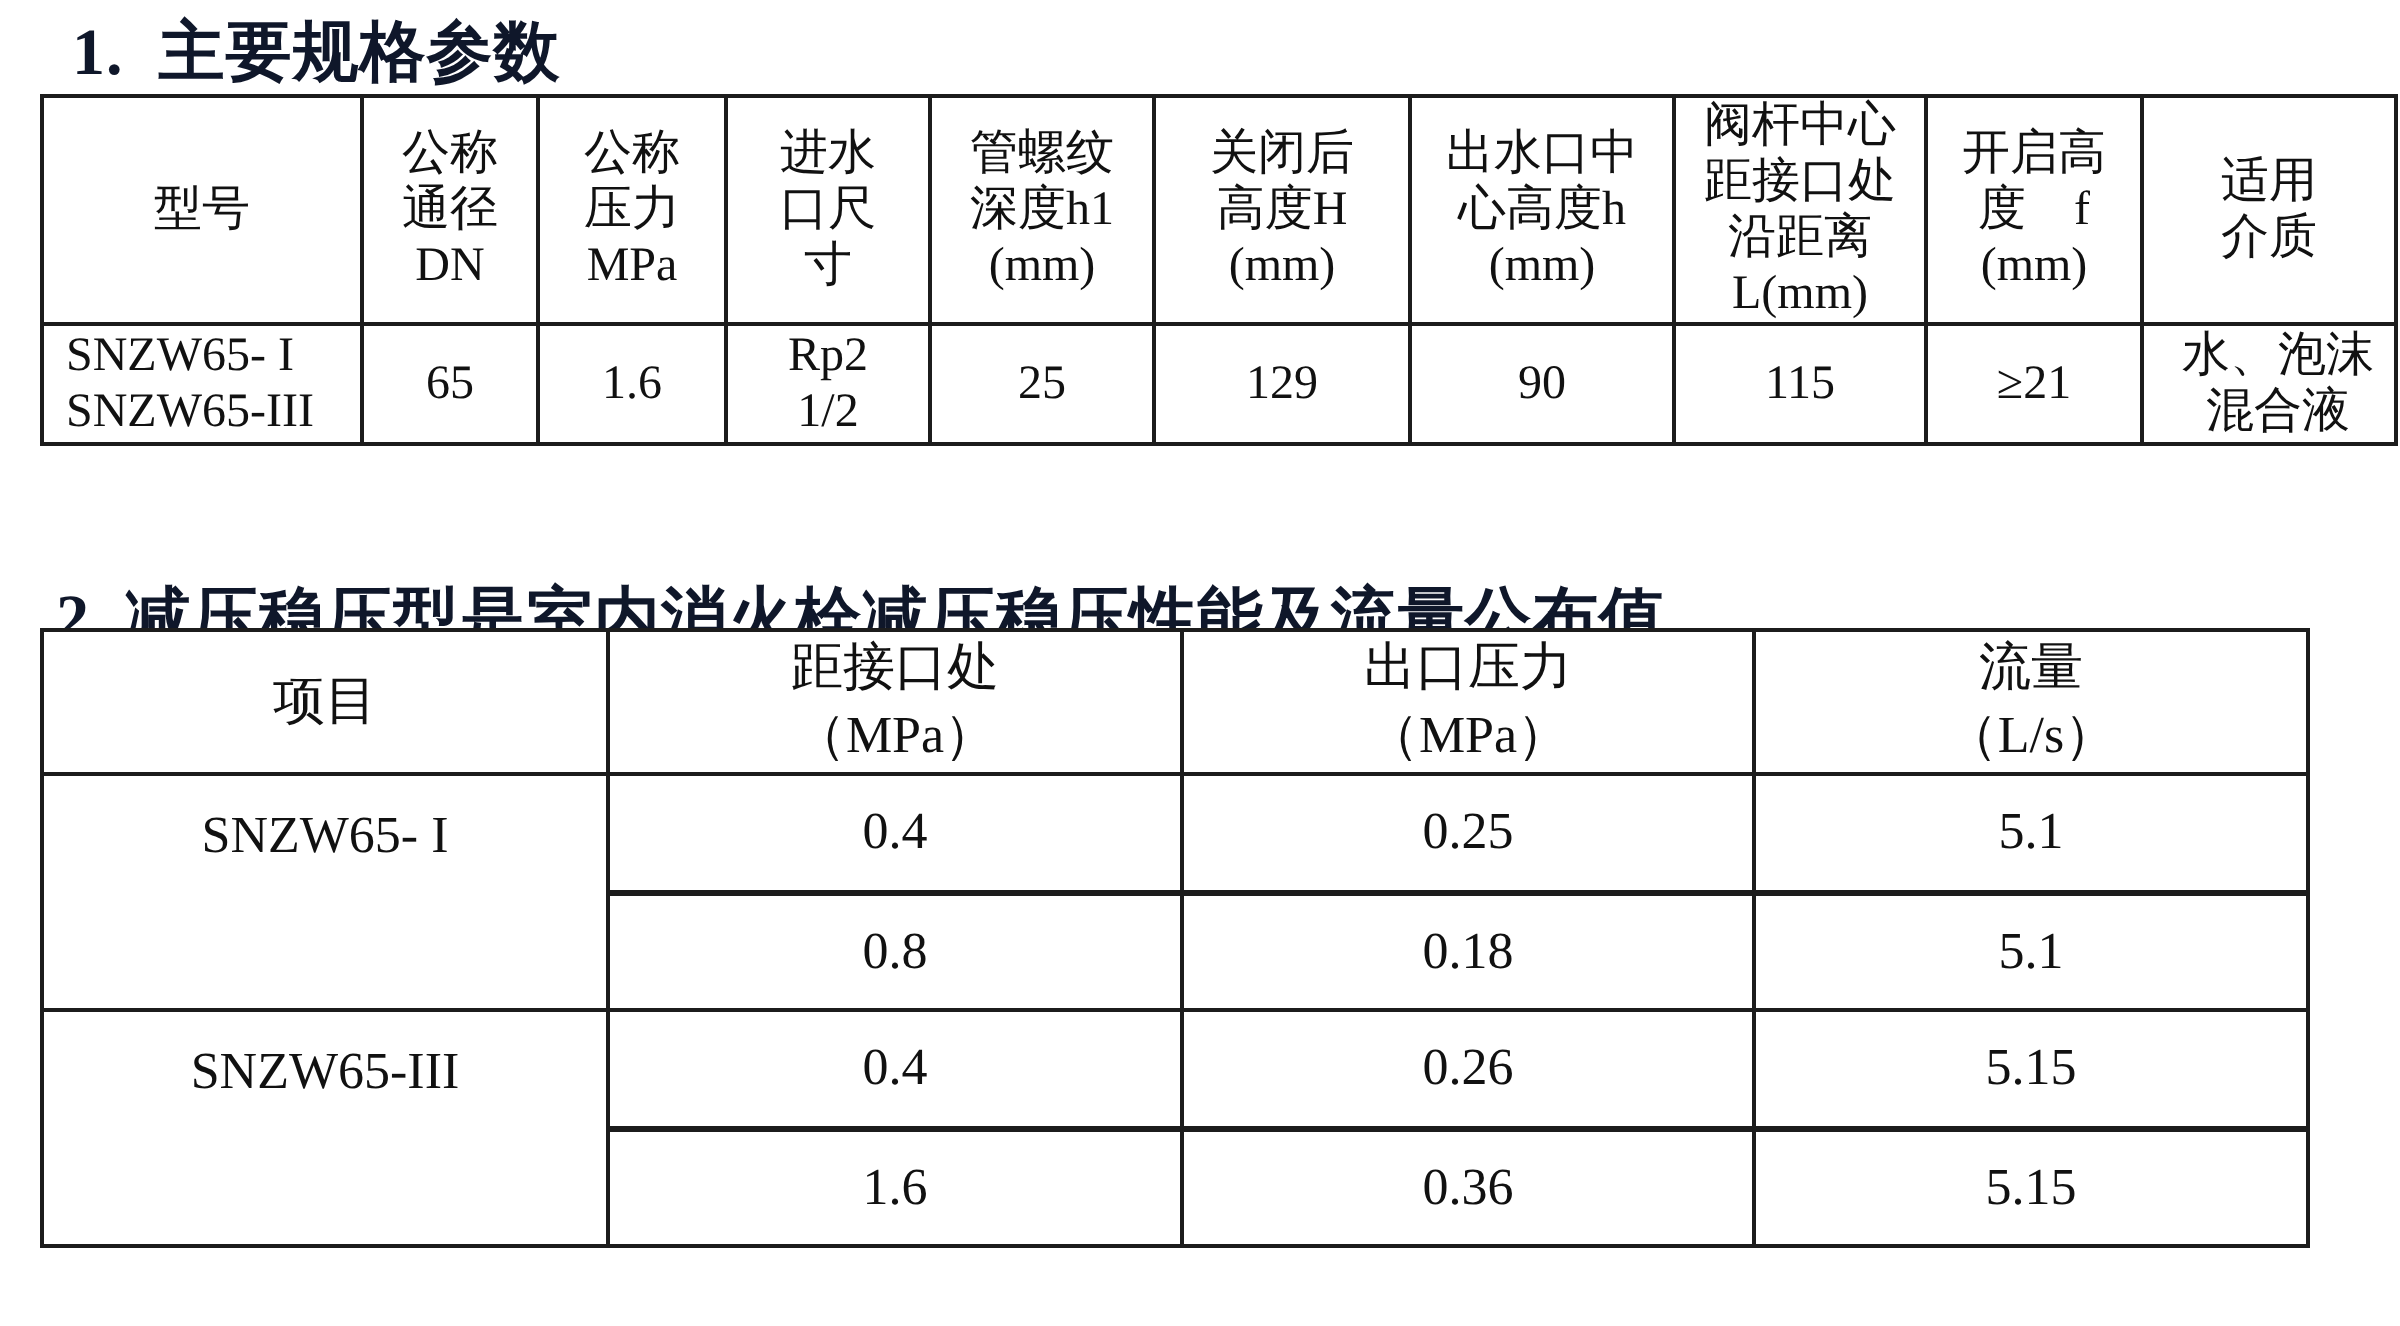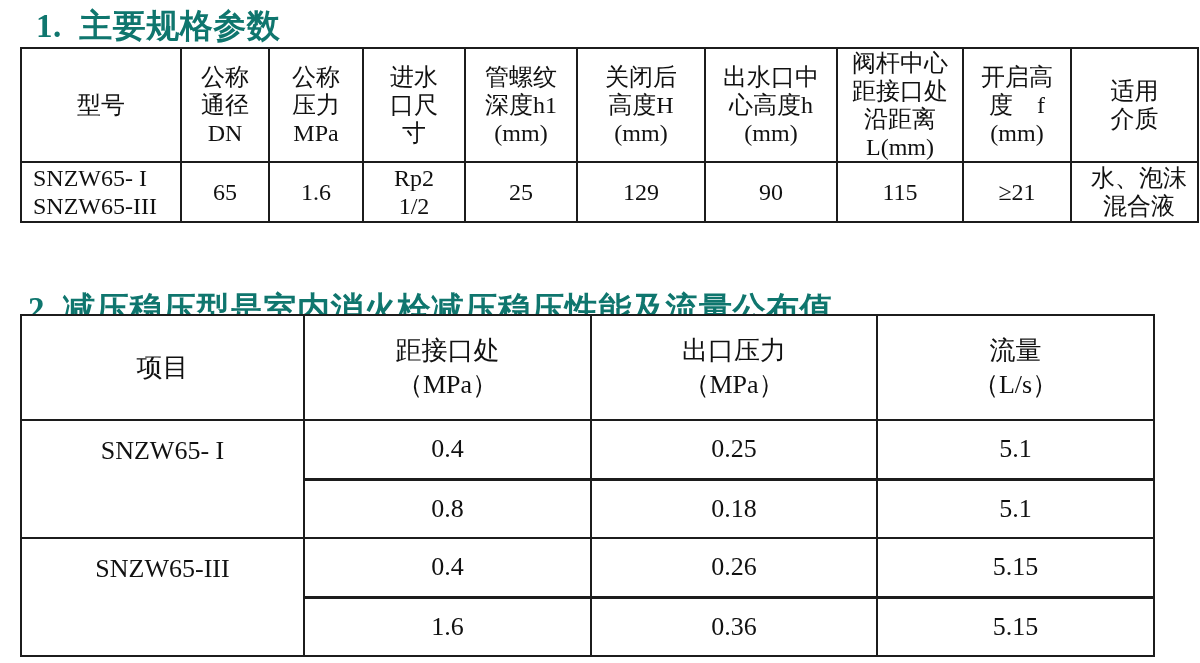--- a/index.html
+++ b/index.html
@@ -10,21 +10,21 @@
     width: 1200px; height: 663px;
     background: #ffffff;
     color: #111111;
     font-family: "Liberation Serif", "DejaVu Serif", serif;
     overflow: hidden;
   }
   .sec-title {
     position: absolute;
     font-weight: bold;
     font-size: 33px;
-    color: #0f766e;
+    color: #0f172a;
     white-space: pre-line;
     letter-spacing: 0.5px;
   }
   #title1 { left: 36px; top: 4px; }
   #title2 { left: 28px; top: 247px; margin-top: 40px; }
 
   table {
     position: absolute;
     border-collapse: collapse;
     table-layout: fixed;
@@ -42,21 +42,21 @@
 
   
   #spec-table { left: 20px; top: 47px; width: 1177px; font-size: 24px; line-height: 28px; }
   #spec-table tr.hrow  { height: 113px; }
   #spec-table tr.drow  { height: 60px; }
   #spec-table td.model-cell  { text-align: left; padding-left: 11px; }
   #spec-table td.medium-cell { text-align: center; padding-left: 9px; }
 
   
   #flow-table { left: 20px; top: 314px; width: 1133px; font-size: 26px; line-height: 34px; }
-  #flow-table tr.hrow { height: 105px; }
+  #flow-table tr.hrow { height: 72px; }
   #flow-table tr.drow { height: 59px; }
   #flow-table td.group-model {
     vertical-align: top;
     padding-top: 13px;
     font-size: 26px;
   }
   #flow-table tr.sub td.thick-top { border-top-width: 3px; }
 </style>
 </head>
 <body>

